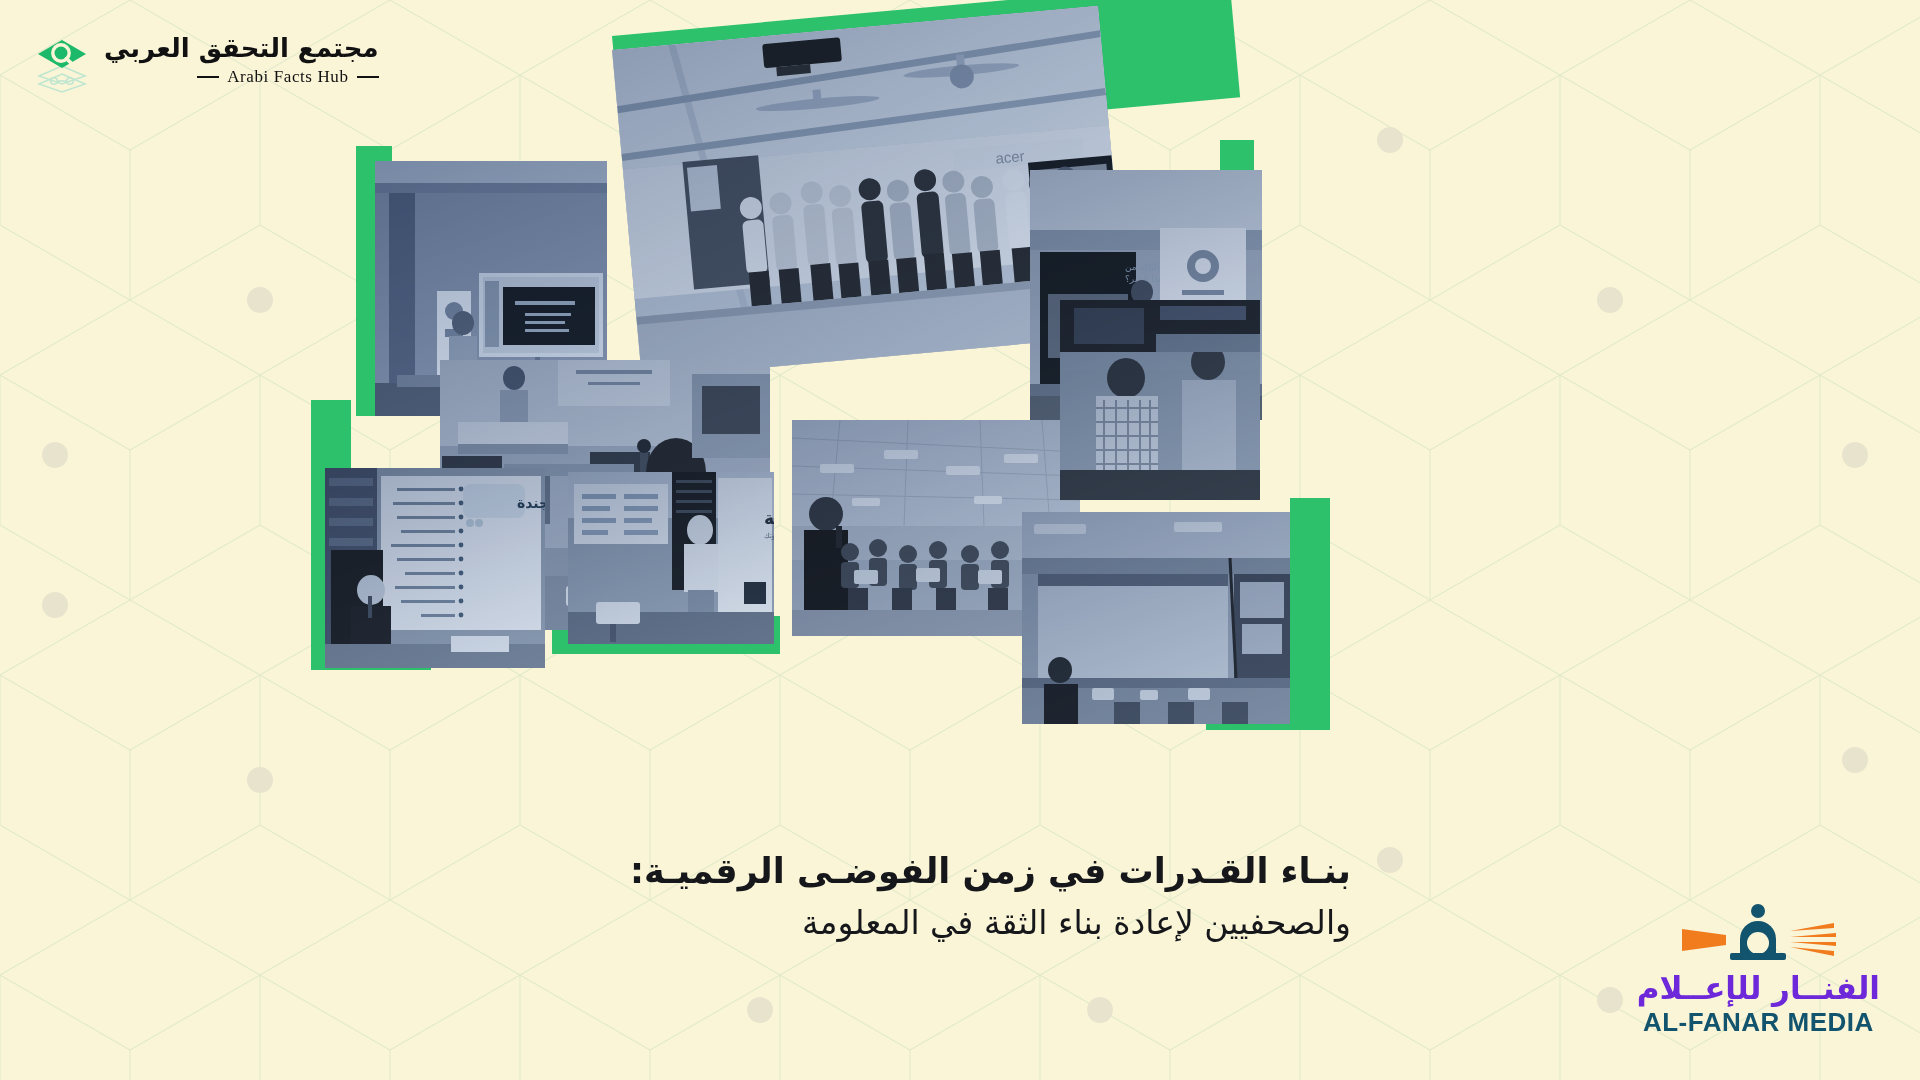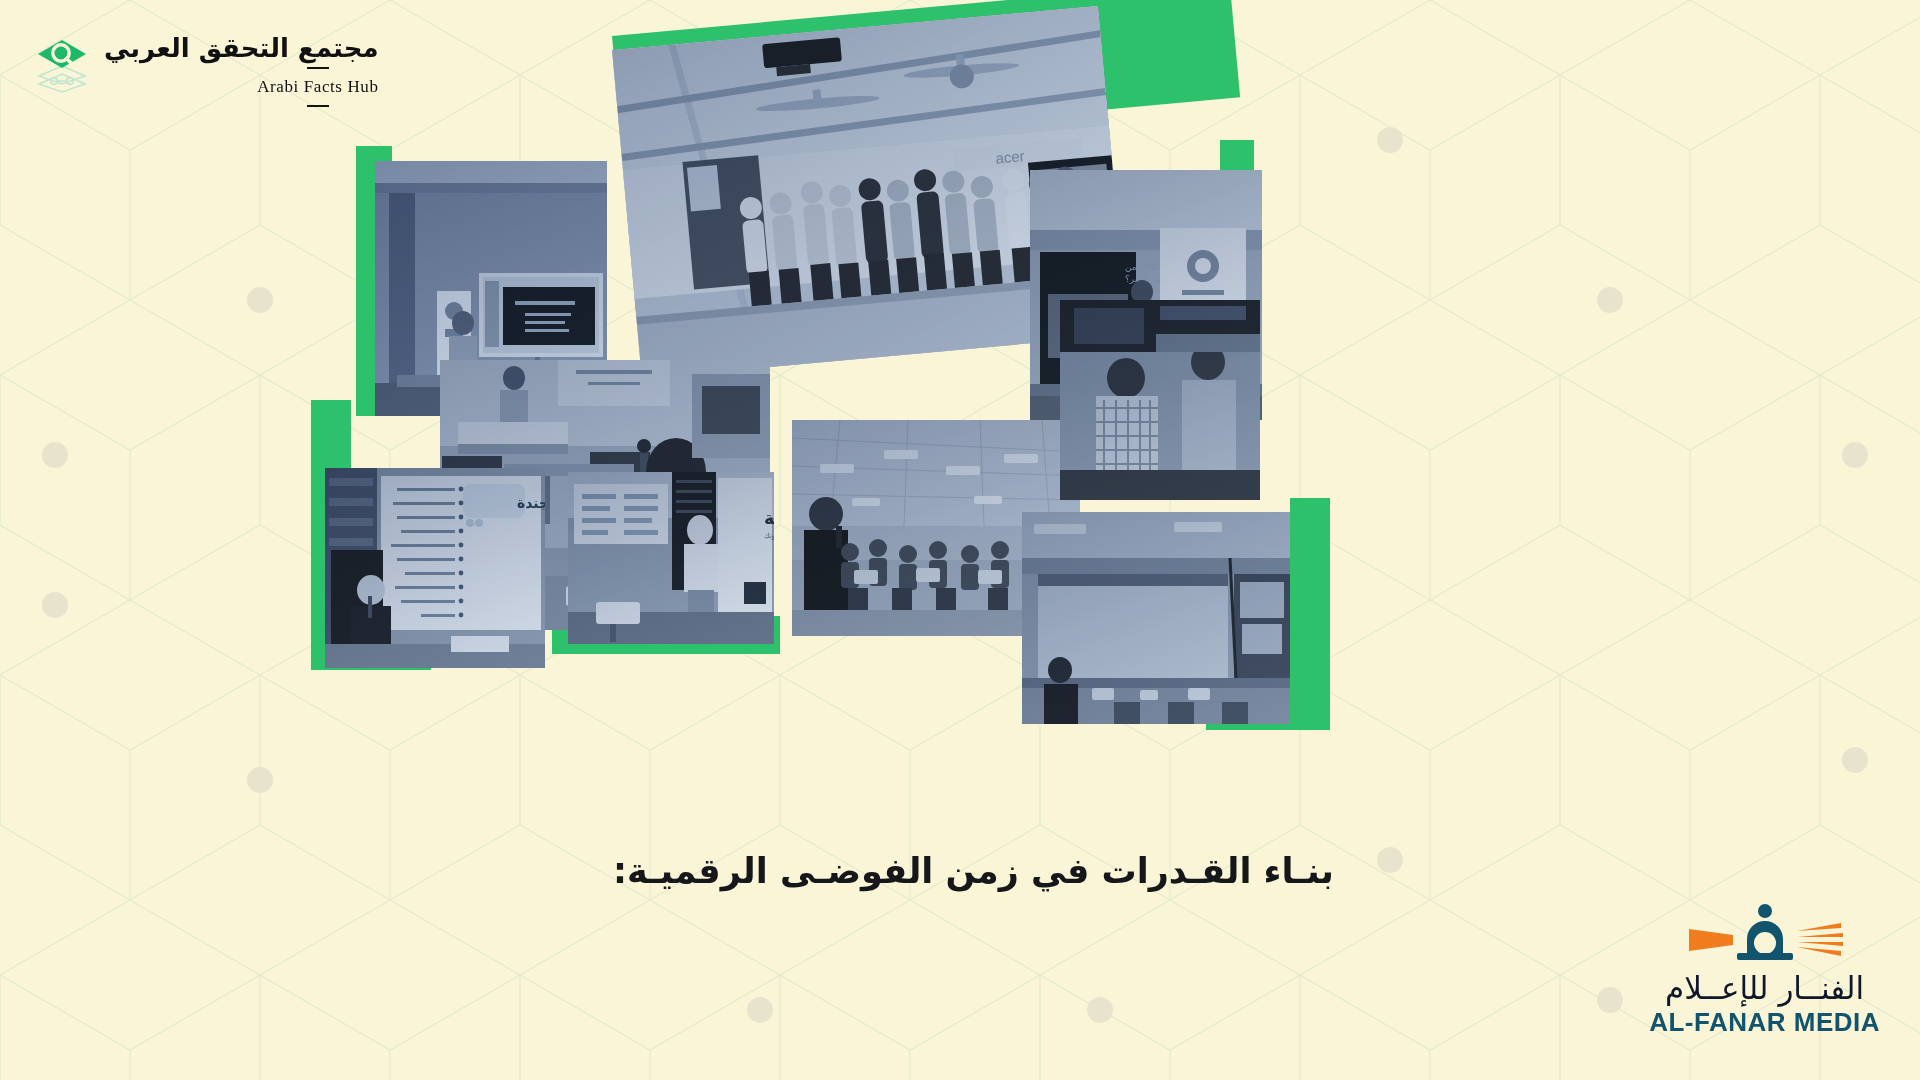--- a/index.html
+++ b/index.html
@@ -24,21 +24,21 @@
     position:absolute;left:34px;top:34px;z-index:40;
     display:flex;align-items:flex-start;gap:14px;
   }
   #brand-logo .mark{width:56px;height:60px;position:relative;flex:0 0 auto;}
   #brand-logo .wordmark{display:flex;flex-direction:column;align-items:flex-end;}
   #brand-logo .ar{
     font-family:"DejaVu Sans", sans-serif;
     font-size:26px;font-weight:700;color:#111;letter-spacing:0px;
     line-height:1.1;direction:rtl;
   }
-  #brand-logo .en-wrap{display:flex;align-items:center;gap:8px;margin-top:4px;flex-direction:column;}
+  #brand-logo .en-wrap{display:flex;align-items:center;gap:8px;margin-top:4px;}
   #brand-logo .en-wrap .rule{width:22px;height:2px;background:#111;}
   #brand-logo .en{
     font-family:"Liberation Serif", serif;
     font-size:17px;color:#111;letter-spacing:.6px;white-space:nowrap;
   }
 
   
   #collage{position:absolute;left:0;top:0;width:1920px;height:1080px;z-index:20;pointer-events:none;}
   #collage > *{pointer-events:auto;}
   .accent{position:absolute;background:#2ec16b;}
@@ -47,21 +47,21 @@
 
   
   .ph::after{
     content:"";position:absolute;inset:0;
     background:linear-gradient(160deg,rgba(40,66,110,.42),rgba(120,150,190,.20));
     mix-blend-mode:multiply;pointer-events:none;
   }
 
   
   #title-block{
-    position:absolute;right:586px;top:846px;z-index:45;
+    position:absolute;right:569px;top:846px;z-index:45;
     text-align:right;direction:rtl;width:820px;
   }
   #title-line-1{
     font-family:"DejaVu Sans", sans-serif;
     font-size:35px;font-weight:700;color:#15171a;
     letter-spacing:1px;line-height:1.45;white-space:nowrap;
   }
   .title-sub{
     font-family:"DejaVu Sans", sans-serif;
     font-size:33px;font-weight:400;color:#15171a;
@@ -69,21 +69,21 @@
   }
 
   
   #fanar-logo{
     position:absolute;right:40px;bottom:42px;z-index:45;
     display:flex;flex-direction:column;align-items:center;gap:2px;
   }
   #fanar-logo .glyph{width:180px;height:70px;}
   #fanar-logo .ar{
     font-family:"DejaVu Sans", sans-serif;
-    font-size:31px;font-weight:400;color:#0f172a;direction:rtl;
+    font-size:31px;font-weight:700;color:#6d28d9;direction:rtl;
     letter-spacing:1px;line-height:1.1;margin-top:-2px;
   }
   #fanar-logo .en{
     font-family:"Liberation Sans", sans-serif;
     font-size:26px;font-weight:700;color:#12536e;letter-spacing:.5px;text-align:center;
   }
 </style>
 </head>
 <body>
 
@@ -540,20 +540,21 @@
           <rect x="146" y="190" width="26" height="22"></rect>
         <rect x="200" y="190" width="26" height="22"></rect>
         </g>
     </svg>
   </div>
 
 </div>
 
 <div id="title-block">
   <div id="title-line-1">بنـاء القـدرات في زمن الفوضـى الرقميـة:</div>
+  <div class="title-sub">والصحفيين لإعادة بناء الثقة في المعلومة</div>
 </div>
 
 <div id="fanar-logo">
   <div class="glyph">
     <svg viewBox="0 0 180 70" width="180" height="70">
       <circle cx="90" cy="10" r="7" fill="#12536e"></circle>
       <path d="M72 52 V38 a18 18 0 0 1 36 0 V52 Z" fill="#12536e"></path>
       <circle cx="90" cy="42" r="11" fill="#fbf5d8"></circle>
       <rect x="62" y="52" width="56" height="7" rx="2" fill="#12536e"></rect>
       <path d="M14 28 L58 34 L58 44 L14 50 Z" fill="#f07c1e"></path>

